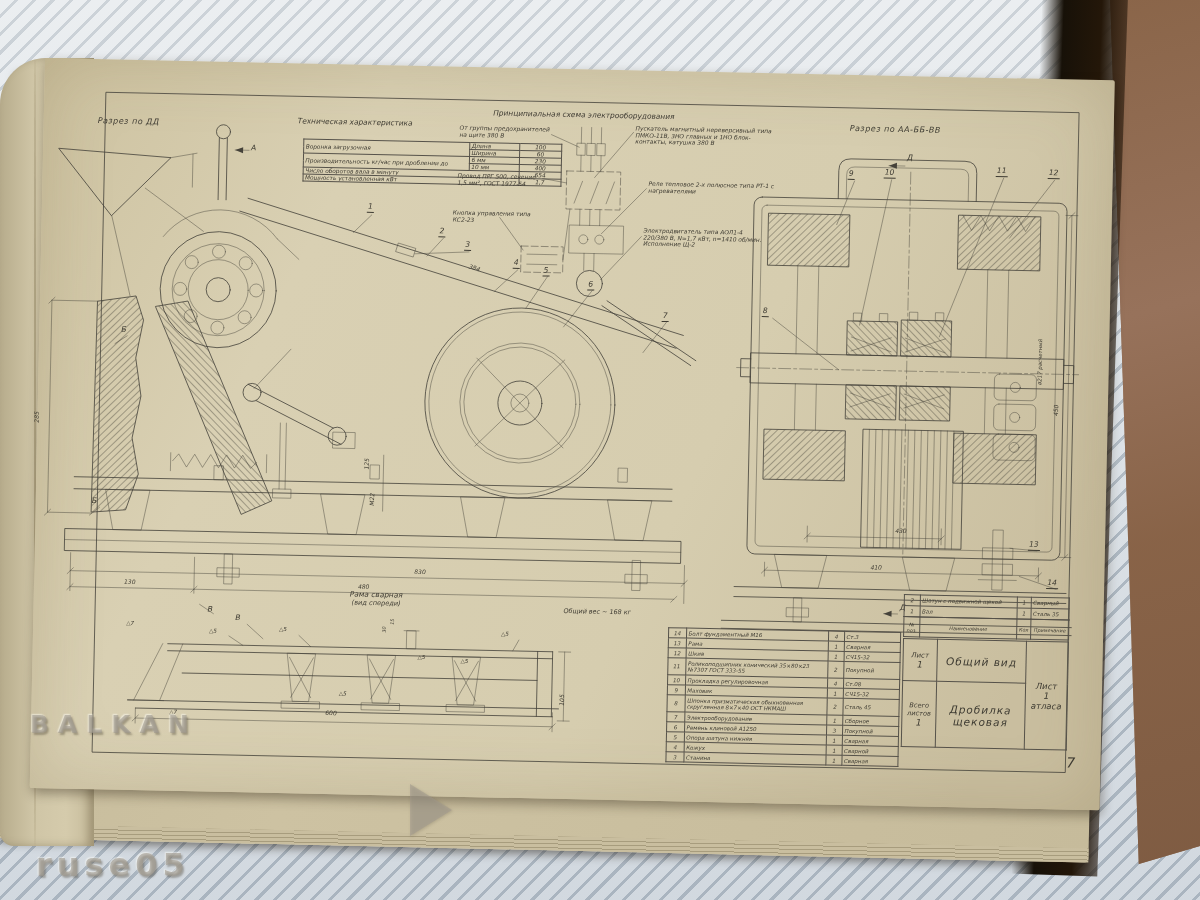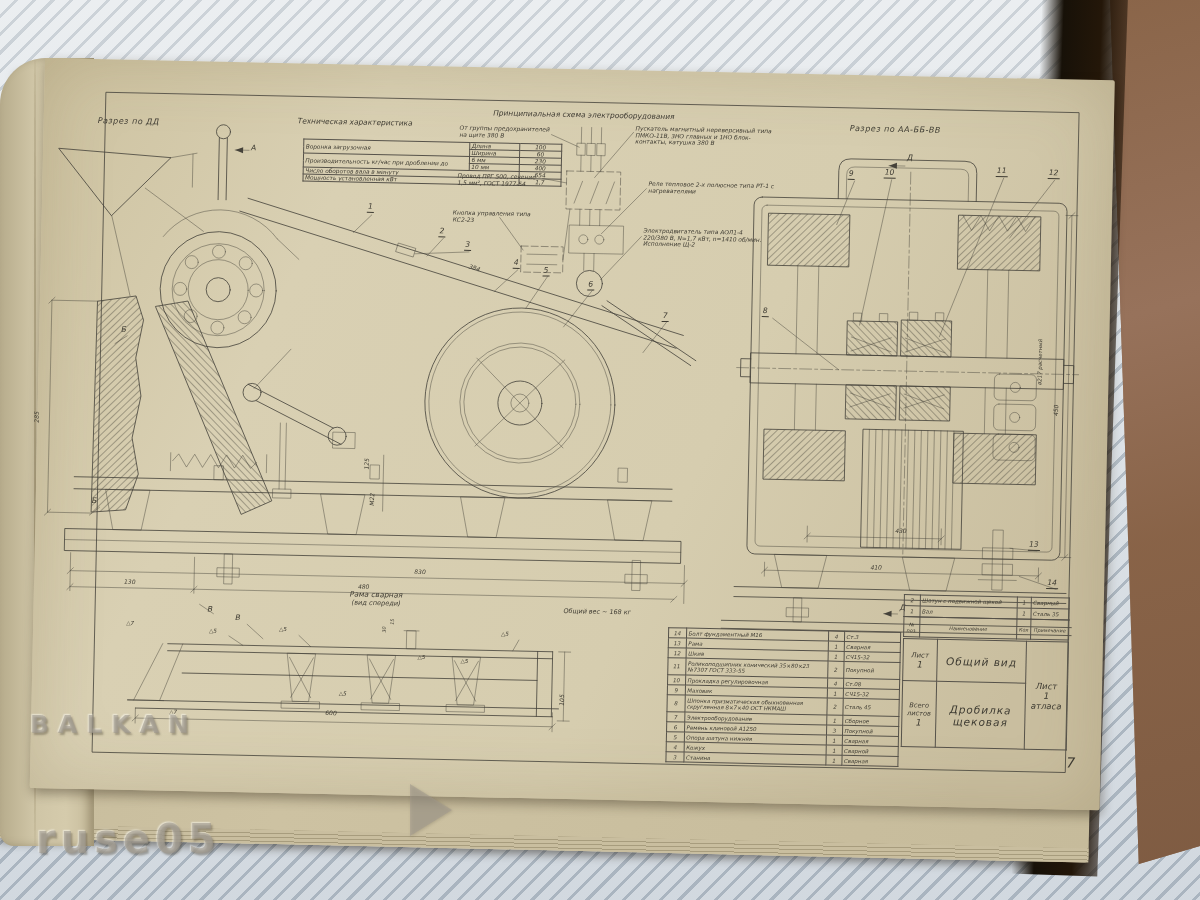--- a/index.html
+++ b/index.html
@@ -494,15 +494,15 @@
         <td class="c tm" style="font-size:10.5px;letter-spacing:1px;">Дробилка щековая</td>
       </tr>
     </tbody>
       </table>
 
     <div class="t" style="left:1036px;top:676px;font-size:14px;">7</div>
   </div>
 
   <div class="wm" style="left:30px;top:710px;font-size:25px;letter-spacing:9px;">BALKAN</div>
   <div class="wm-arrow" style="left:410px;top:784px;"></div>
-  <div class="wm" style="left:36px;top:816px;font-size:40px;letter-spacing:5px;">ruse05</div>
+  <div class="wm" style="left:36px;top:846px;font-size:32px;letter-spacing:5px;">ruse05</div>
 
 </div>
 
 </body></html>

